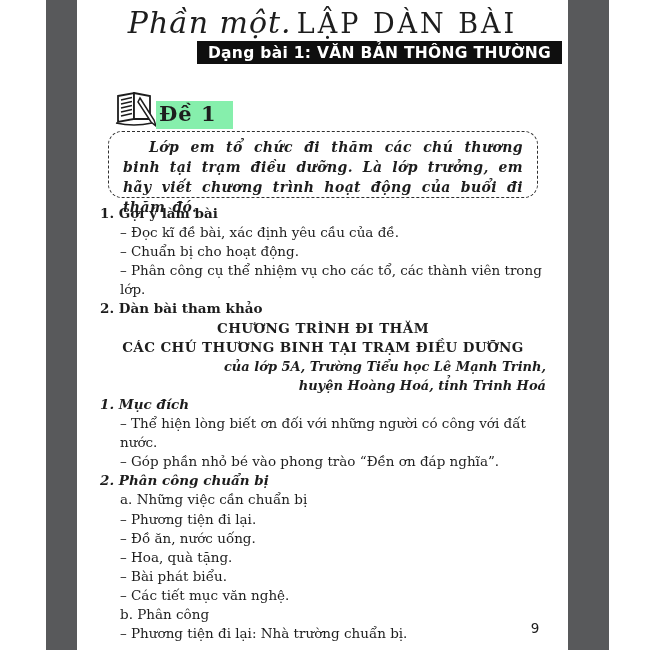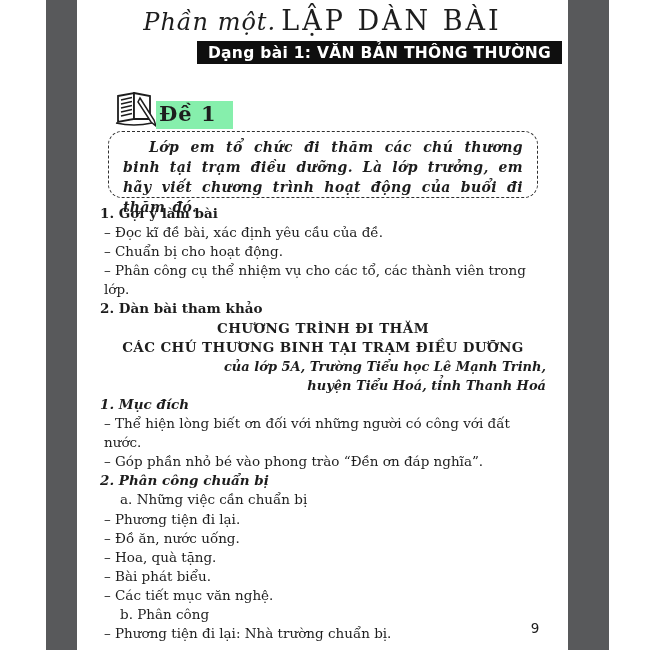--- a/index.html
+++ b/index.html
@@ -5,21 +5,21 @@
   html,body{margin:0;padding:0;background:#fff;}
   .canvas{
     position:relative;width:655px;height:655px;background:#ffffff;overflow:hidden;
     font-family:"DejaVu Serif",serif;color:#1d1d1d;
   }
   .backdrop-strip{position:absolute;top:0;height:650px;background:#58595b;}
   .strip-left{left:46px;width:31px;}
   .strip-right{left:568px;width:41px;}
 
   .part-title{position:absolute;left:77px;top:5px;width:491px;text-align:center;white-space:nowrap;}
-  .part-script{font-style:italic;font-size:24px;letter-spacing:1px;}
+  .part-script{font-style:italic;font-size:30px;letter-spacing:1px;}
   .part-main{font-size:27px;letter-spacing:3px;font-weight:500;}
 
   .banner{
     position:absolute;left:158px;top:41px;width:365px;height:23px;
     background:#0f0f0f;color:#ffffff;display:flex;align-items:center;justify-content:center;
     font-family:"DejaVu Sans",sans-serif;font-weight:bold;font-size:15.5px;letter-spacing:.3px;margin-left:39px;
   }
 
   .ex-icon{position:absolute;left:112px;top:90px;width:48px;height:40px;}
   .ex-label{
@@ -32,21 +32,21 @@
     border:1.6px dashed #2f2f2f;border-radius:14px;
     padding:5px 14px 0 14px;
     font-size:14px;line-height:20px;font-weight:bold;font-style:italic;
     text-align:justify;text-indent:26px;letter-spacing:.4px;word-spacing:2px;
   }
 
   .main-block{position:absolute;left:100px;top:204px;width:446px;font-size:13.5px;}
   .main-block > div{line-height:19.1px;}
   .sec{font-weight:bold;}
   .sec-ital{font-weight:bold;font-style:italic;}
-  .bullet{margin-left:4px;}
+  .bullet{margin-left:20px;}
   .subhead{margin-left:20px;}
   .center-bold{text-align:center;font-weight:bold;letter-spacing:.4px;}
   .center-ital{text-align:right;font-weight:bold;font-style:italic;font-size:13px;}
 
   .page-number{position:absolute;left:524px;top:620px;width:22px;text-align:center;font-size:13.5px;font-family:"DejaVu Sans",sans-serif;}
 </style>
 </head>
 <body>
 
 <div class="canvas">
@@ -75,21 +75,21 @@
   <div class="main-block">
     <div class="sec">1. Gợi ý làm bài</div>
     <div class="bullet">– Đọc kĩ đề bài, xác định yêu cầu của đề.</div>
     <div class="bullet">– Chuẩn bị cho hoạt động.</div>
     <div class="bullet">– Phân công cụ thể nhiệm vụ cho các tổ, các thành viên trong lớp.</div>
 
     <div class="sec">2. Dàn bài tham khảo</div>
     <div class="center-bold">CHƯƠNG TRÌNH ĐI THĂM</div>
     <div class="center-bold">CÁC CHÚ THƯƠNG BINH TẠI TRẠM ĐIỀU DƯỠNG</div>
     <div class="center-ital">của lớp 5A, Trường Tiểu học Lê Mạnh Trinh,</div>
-    <div class="center-ital">huyện Tiểu Hoá, tỉnh Thanh Hoá</div>
+    <div class="center-ital">huyện Hoàng Hoá, tỉnh Trinh Hoá</div>
 
     <div class="sec-ital">1. Mục đích</div>
     <div class="bullet">– Thể hiện lòng biết ơn đối với những người có công với đất nước.</div>
     <div class="bullet">– Góp phần nhỏ bé vào phong trào “Đền ơn đáp nghĩa”.</div>
 
     <div class="sec-ital">2. Phân công chuẩn bị</div>
     <div class="subhead">a. Những việc cần chuẩn bị</div>
     <div class="bullet">– Phương tiện đi lại.</div>
     <div class="bullet">– Đồ ăn, nước uống.</div>
     <div class="bullet">– Hoa, quà tặng.</div>

